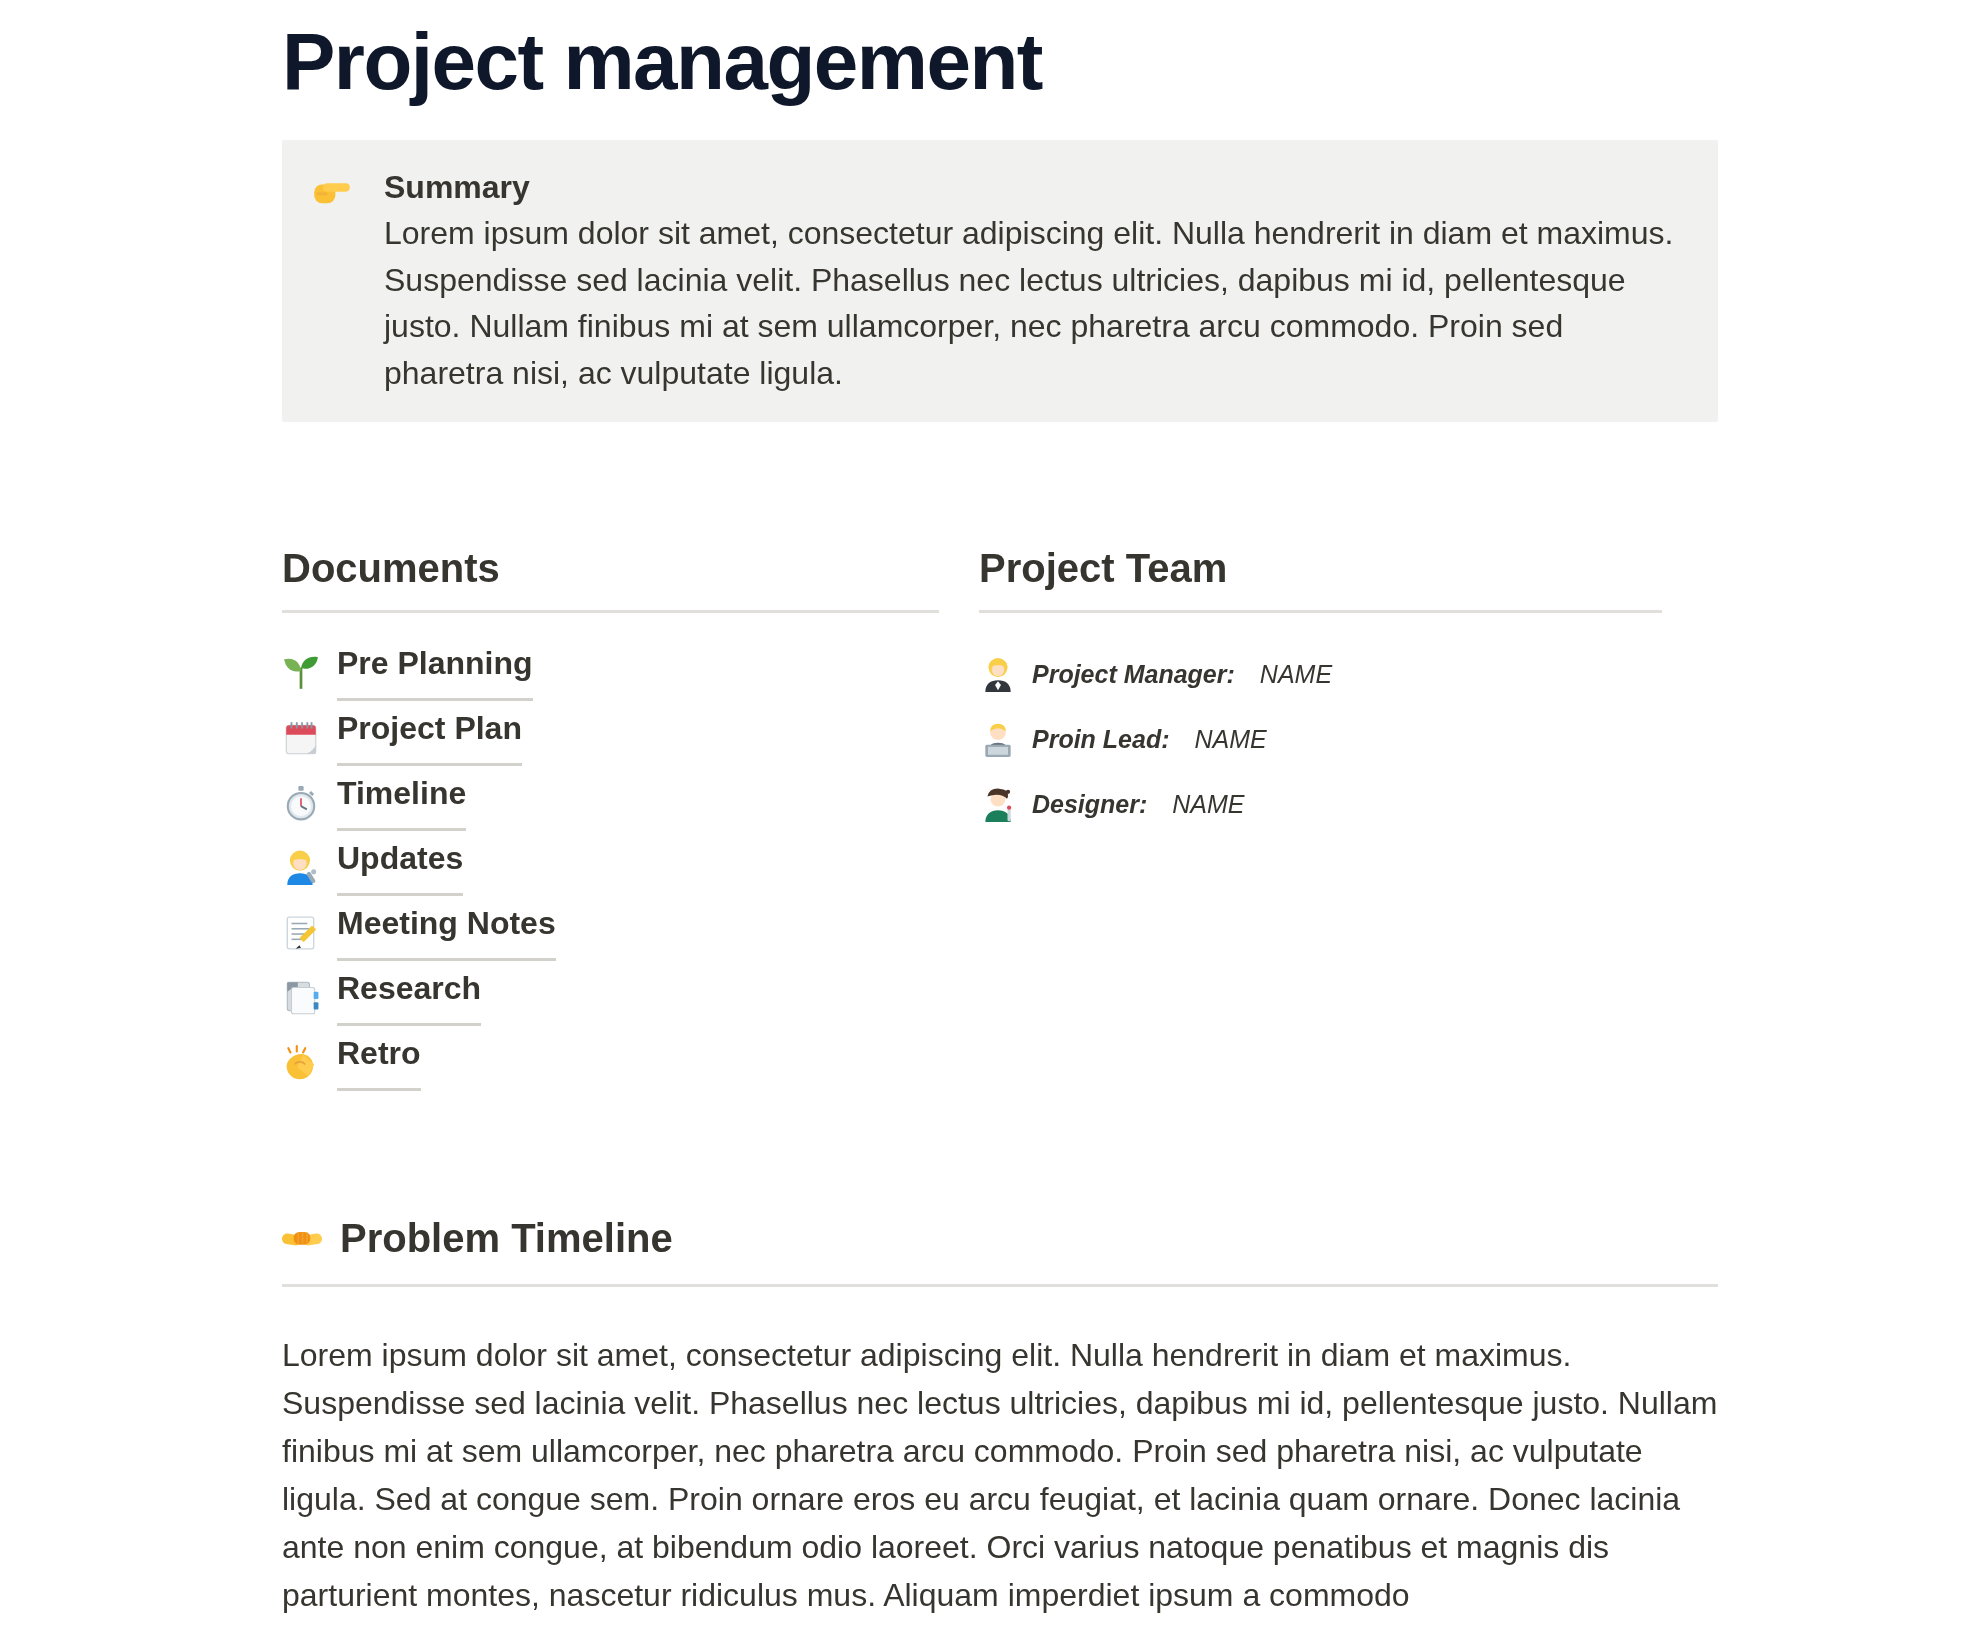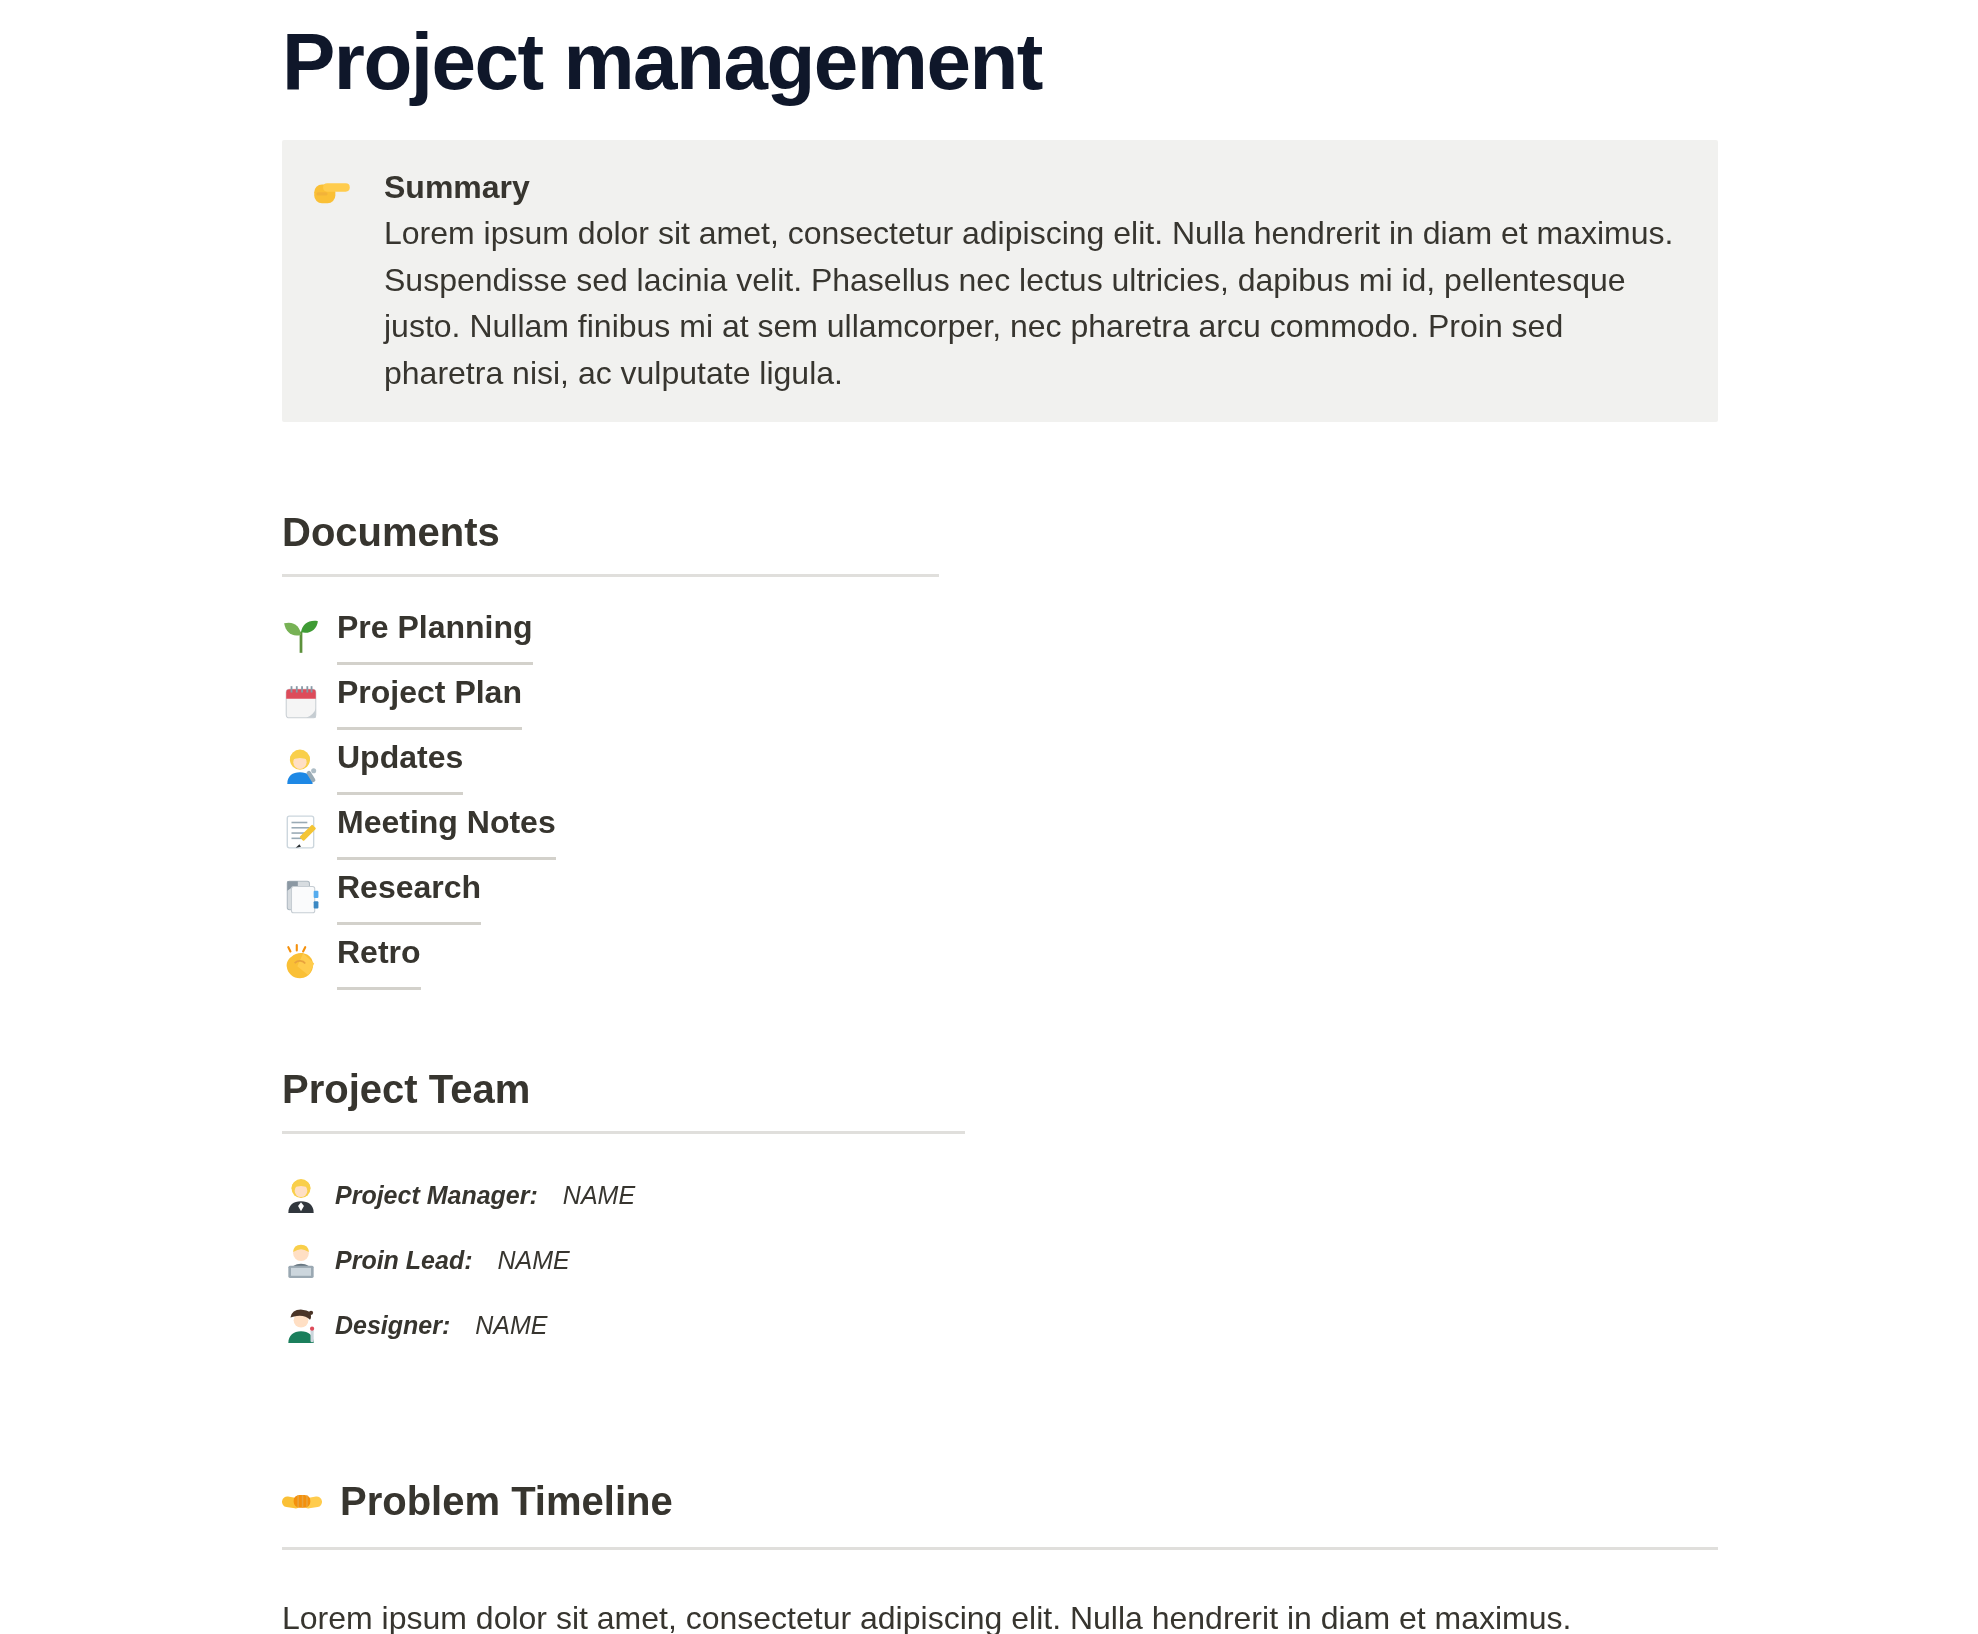--- a/index.html
+++ b/index.html
@@ -16,21 +16,21 @@
   .callout {
     margin-top:30px; background:#F1F1EF; border-radius:2px;
     padding:24px 40px 26px 30px; display:flex; gap:26px; align-items:flex-start;
   }
   .callout .icon-box { width:46px; flex:0 0 auto; padding-top:6px; }
   .callout-text { font-size:32px; line-height:1.45; }
   .callout-heading { font-weight:700; }
   .icon { display:inline-flex; width:40px; height:40px; vertical-align:middle; }
   .icon svg { width:100%; height:100%; }
   .icon-sm { width:38px; height:38px; }
-  .columns { display:flex; gap:60px; margin-top:84px;flex-direction:column; }
+  .columns { display:flex; gap:40px; margin-top:120px; }
   .col-left { width:657px; flex:0 0 auto; }
   .col-right { width:683px; flex:0 0 auto; }
   .section-heading { font-size:40px; font-weight:700; line-height:1.3; margin:0; color:#37352F; }
   .heading-row { display:flex; align-items:center; gap:18px; }
   .divider { border:none; border-top:3px solid #E0DFDC; margin:16px 0 0 0; }
   .doc-list { margin-top:36px; }
   .doc-row { display:flex; align-items:center; gap:17px; margin-bottom:17px; height:48px; }
   .doc-link {
     font-size:32px; font-weight:600; color:#37352F; text-decoration:none;
     border-bottom:3px solid #D3D1CB; padding-bottom:16px; cursor:pointer;
@@ -95,20 +95,33 @@
                 <line x1="19" y1="3" x2="19" y2="9"></line>
                   <line x1="24" y1="3" x2="24" y2="9"></line>
                 <line x1="28" y1="3" x2="28" y2="9"></line>
               </g>
               <path d="M32 33 L23 33 C28 31 31 28 32 24 Z" fill="#C6CDD2"></path>
             </svg>
           </span>
           <a class="doc-link">Project Plan</a>
         </div>
 
+        <div class="doc-row">
+          <span class="icon icon-sm">
+            <svg viewBox="0 0 36 36" aria-hidden="true">
+              <rect x="15.5" y="2" width="5" height="4.5" rx="1" fill="#99AAB5"></rect>
+              <line x1="26.5" y1="7.5" x2="29.5" y2="10.5" stroke="#99AAB5" stroke-width="2.6"></line>
+              <circle cx="18" cy="21" r="12.5" fill="#E1E8ED" stroke="#99AAB5" stroke-width="2"></circle>
+              <circle cx="18" cy="21" r="9.5" fill="#F8FAFB"></circle>
+              <line x1="18" y1="21" x2="18" y2="13.5" stroke="#E06073" stroke-width="1.8"></line>
+              <line x1="18" y1="21" x2="23.5" y2="24" stroke="#66757F" stroke-width="1.8"></line>
+            </svg>
+          </span>
+          <a class="doc-link">Timeline</a>
+        </div>
 
         <div class="doc-row">
           <span class="icon icon-sm">
             <svg viewBox="0 0 36 36" aria-hidden="true">
               <circle cx="17" cy="11" r="9.5" fill="#F9CF4A"></circle>
               <circle cx="17" cy="13.5" r="6.3" fill="#FFDFC4"></circle>
               <path d="M7.5 12 Q7 3.5 17 3.2 Q27 3.5 26.5 12 Q22 9.5 17 9.5 Q12 9.5 7.5 12 Z" fill="#F9CF4A"></path>
               <path d="M5 34 C5 26.5 10 23 17 23 C24 23 29 26.5 29 34 Z" fill="#1E88E5"></path>
               <rect x="25.5" y="21" width="4" height="12" rx="2" transform="rotate(-32 27.5 27)" fill="#99AAB5"></rect>
               <circle cx="30" cy="21.5" r="2.4" fill="#AEBDC6"></circle>

